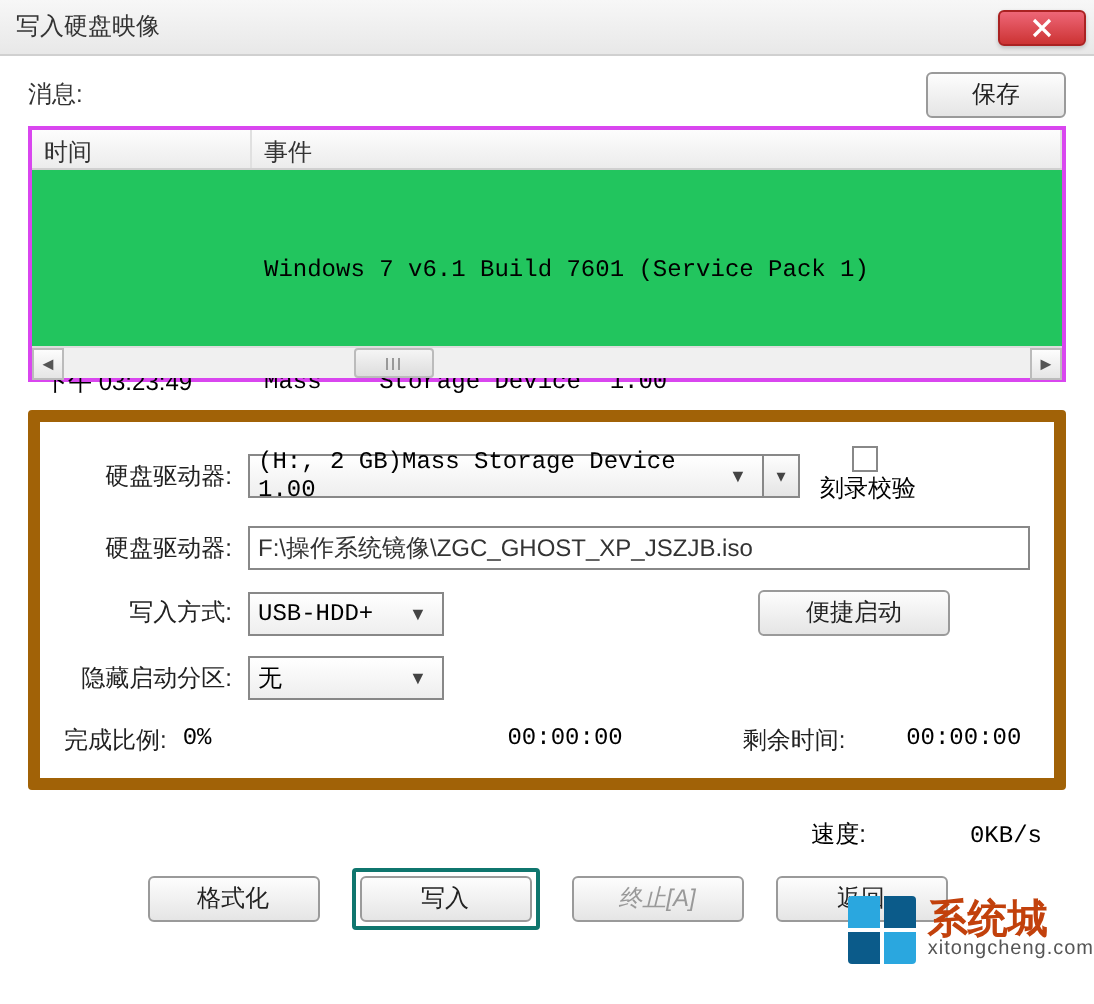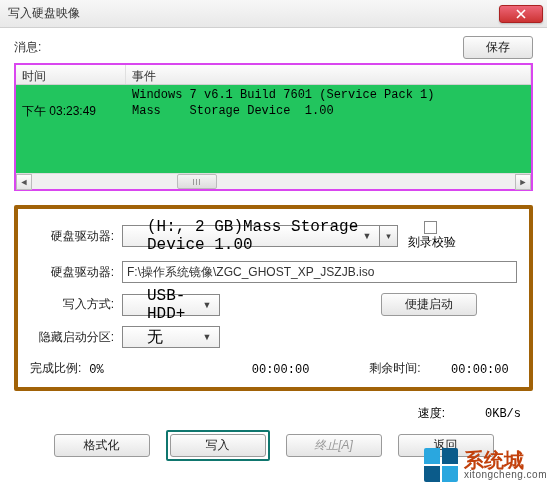--- a/index.html
+++ b/index.html
@@ -11,50 +11,50 @@
 .content { padding: 8px 14px 6px 14px; }
 .row1 { display: flex; align-items: center; margin-bottom: 4px; }
 .row1 .lbl { flex: 1; color: #333; }
 .btn { height: 23px; background: linear-gradient(#fdfdfd, #e5e5e5); border: 1px solid #9a9a9a; border-radius: 3px; padding: 0 22px; cursor: pointer; display: inline-flex; align-items: center; justify-content: center; color: #222; }
 .table-wrap { border: 2px solid #d946ef; background: #22c55e; height: 128px; position: relative; }
 .thead { display: flex; height: 20px; background: linear-gradient(#fdfdfd, #ececec); border-bottom: 1px solid #d0d0d0; }
 .th { padding: 3px 6px; border-right: 1px solid #e0e0e0; color: #333; }
 .th.time { width: 110px; }
 .th.event { flex: 1; }
 .tbody { padding: 2px 0; font-family: "SimSun", monospace; }
-.tr { display: flex; line-height: 16px; }
+.tr { display: flex; line-height: 16px; margin-top: 40px; }
 .td.time { width: 110px; padding: 0 6px; }
 .td.event { flex: 1; padding: 0 6px; white-space: pre; font-family: "Courier New", monospace; font-size: 12px; }
 .hscroll { position: absolute; bottom: 0; left: 0; right: 0; height: 16px; background: #f0f0f0; border-top: 1px solid #ddd; display: flex; }
 .hscroll .arrow { width: 16px; height: 16px; background: linear-gradient(#fdfdfd,#e5e5e5); border: 1px solid #bbb; display: flex; align-items: center; justify-content: center; font-size: 9px; color: #555; }
 .hscroll .track { flex: 1; position: relative; }
 .hscroll .thumb { position: absolute; left: 30%; width: 40px; height: 100%; background: linear-gradient(#f5f5f5,#ddd); border: 1px solid #bbb; border-radius: 2px; display: flex; align-items: center; justify-content: center; }
 .hscroll .thumb::after { content: ""; width: 8px; height: 6px; background: repeating-linear-gradient(90deg,#999 0 1px,transparent 1px 3px); }
-.fieldset { border: 4px solid #a16207; border-radius: 2px; margin-top: 14px; padding: 12px 12px 10px 12px; position: relative; }
+.fieldset { border: 6px solid #a16207; border-radius: 2px; margin-top: 14px; padding: 12px 12px 10px 12px; position: relative; }
 .frow { display: flex; align-items: center; margin-bottom: 10px; }
 .flabel { width: 92px; text-align: right; padding-right: 8px; color: #222; }
 .select { height: 22px; border: 1px solid #888; background: linear-gradient(#fff,#eee); padding: 0 4px; display: flex; align-items: center; position: relative; }
-.select .val { flex: 1; font-family: "Courier New", monospace; font-size: 16px; margin-left: 20px; }
+.select .val { flex: 1; font-family: "Courier New", monospace; font-size: 12px; }
 .select .arrow { width: 16px; text-align: center; color: #444; font-size: 9px; }
 .select.drive { width: 258px; }
 .select.wmode { width: 98px; }
 .select.hide { width: 98px; }
 .sidebtn { width: 18px; height: 22px; border: 1px solid #888; border-left: none; background: linear-gradient(#fdfdfd,#e5e5e5); display: flex; align-items: center; justify-content: center; font-size: 9px; color: #444; }
 .check { display: flex; align-items: center; margin-left: 10px; flex-direction: column; }
 .check .box { width: 13px; height: 13px; border: 1px solid #888; background: #fff; margin-right: 4px; }
 .textfield { flex: 1; height: 22px; border: 1px solid #888; background: #fff; padding: 0 4px; display: flex; align-items: center; font-family: "Courier New", monospace; color: #333; }
-.statusrow { display: flex; align-items: flex-end; margin-top: 4px; }
+.statusrow { display: flex; align-items: flex-start; margin-top: 4px; }
 .statusrow .lbl { color: #222; }
 .statusrow .val { margin-left: 8px; font-family: "Courier New", monospace; }
 .statusrow .gap { width: 60px; }
 .speedrow { display: flex; justify-content: flex-end; align-items: center; margin: 14px 12px 8px 0; }
-.speedrow .lbl { margin-right: 40px; }
+.speedrow .lbl { margin-right: 52px; }
 .speedrow .val { font-family: "Courier New", monospace; }
 .buttonrow { display: flex; justify-content: center; gap: 16px; padding: 0 12px; align-items: center; }
-.btn.w { width: 96px; padding: 0; }
+.btn.w { width: 86px; padding: 0; }
 .btn.dis { color: #999; font-style: italic; }
 .highlight { border: 2px solid #0f766e; border-radius: 2px; padding: 2px; }
 .watermark { position: absolute; right: 0; bottom: 20px; display: flex; align-items: center; gap: 6px; pointer-events: none; }
 .wm-logo { display: grid; grid-template: repeat(2,16px)/repeat(2,16px); gap: 2px; transform: rotate(0deg); }
 .wm-logo div { background: #2aa7df; }
 .wm-logo div:nth-child(1){ background:#2aa7df; border-radius:2px 0 0 0;}
 .wm-logo div:nth-child(2){ background:#0b5b8a; border-radius:0 2px 0 0;}
 .wm-logo div:nth-child(3){ background:#0b5b8a; border-radius:0 0 0 2px;}
 .wm-logo div:nth-child(4){ background:#2aa7df; border-radius:0 0 2px 0;}
 .wm-text { display: flex; flex-direction: column; line-height: 1; }

